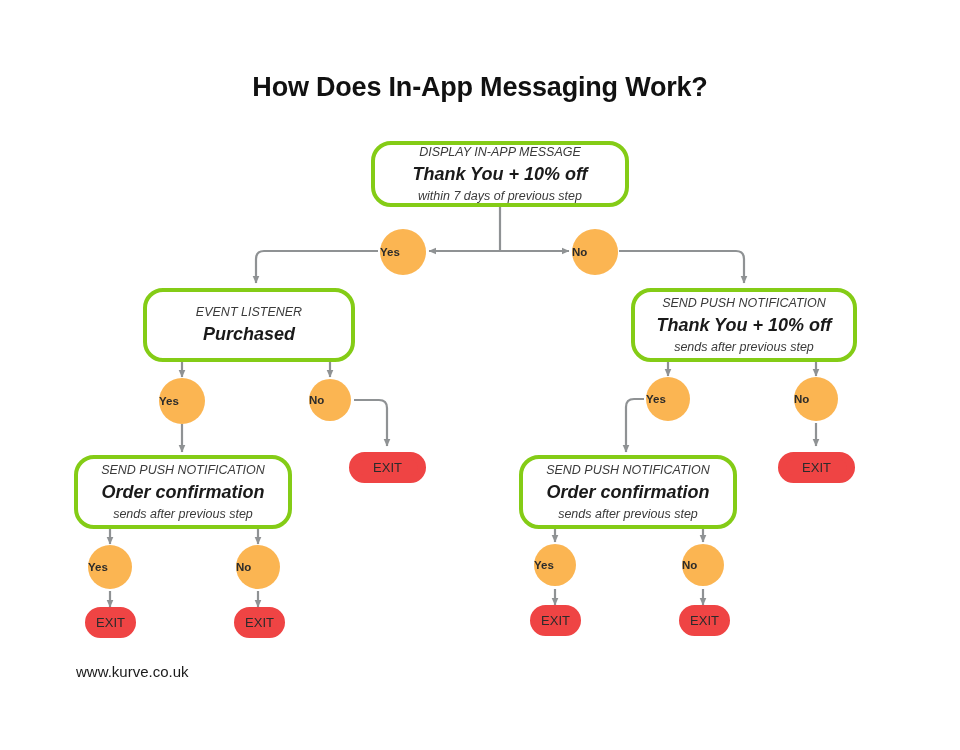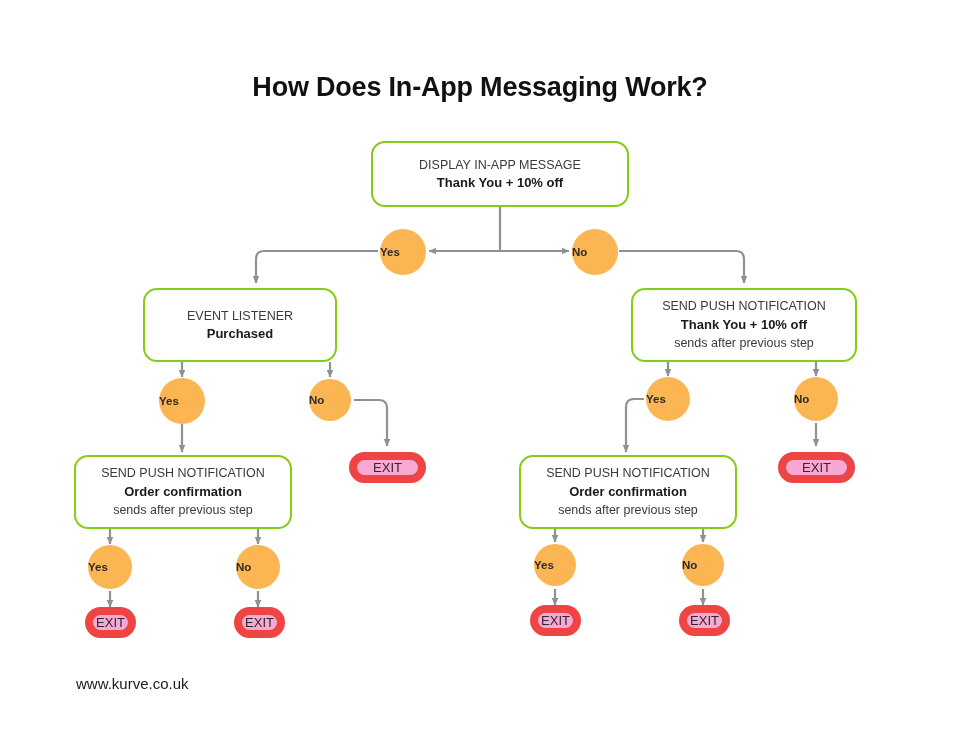--- a/index.html
+++ b/index.html
@@ -16,68 +16,69 @@
   .title{
     position:absolute;left:0;top:72px;width:960px;
     text-align:center;
     font-size:27px;font-weight:bold;color:#111111;
     letter-spacing:-0.2px;
   }
 
   
   .footer-url{
     position:absolute;left:76px;top:663px;
-    font-size:15px;color:#1a1a1a;margin-top:12px;
+    font-size:15px;color:#1a1a1a;
   }
   .footer-logo{
     position:absolute;right:68px;top:659px;
     font-size:28px;font-weight:bold;color:#F0474B;
     letter-spacing:-0.5px;
   }
 
   
   #wires{position:absolute;left:0;top:0;width:960px;height:750px;}
   .wire{fill:none;stroke:#8f9294;stroke-width:2.2;stroke-linecap:butt;stroke-linejoin:round;}
 
   
   .node{
     position:absolute;
     box-sizing:border-box;
-    border:2px solid #84cc16;
-    border-radius:14px;
+    border:4px solid #84cc16;
+    border-radius:20px;
     background:#ffffff;
     display:flex;flex-direction:column;
     align-items:center;justify-content:center;
     text-align:center;
     color:#2b2b2b;
     z-index:3;
+    font-style:italic;
   }
   .node .l1{font-size:12.5px;line-height:1.45;color:#3a3a3a;}
-  .node .l2{font-size:13px;line-height:1.45;font-weight:bold;color:#1a1a1a;}
+  .node .l2{font-size:18px;line-height:1.45;font-weight:bold;color:#1a1a1a;}
   .node .l3{font-size:12.5px;line-height:1.45;color:#3a3a3a;}
 
   
   .dot{
     position:absolute;
     box-sizing:border-box;
     border-radius:50%;
     background:#FBB košice;
     background:#FBB552;
     display:flex;align-items:center;
     font-size:11.5px;font-weight:bold;color:#2b2b2b;
     z-index:3;
   }
 
   
   .exit{
     position:absolute;
     box-sizing:border-box;
     border:8px solid #ef4444;
     border-radius:999px;
-    background:#f9a8d4;
+    background:#ef4444;
     display:flex;align-items:center;justify-content:center;
     font-size:13px;color:#2b2b2b;
     z-index:3;
   }
 </style>
 </head>
 <body>
 
 <div id="stage">
 
@@ -121,23 +122,24 @@
 
     <path class="wire" d="M555,529 L555,542" marker-end="url(#ah)"></path>
     <path class="wire" d="M703,529 L703,542" marker-end="url(#ah)"></path>
     <path class="wire" d="M555,589 L555,605" marker-end="url(#ah)"></path>
     <path class="wire" d="M703,589 L703,605" marker-end="url(#ah)"></path>
   </svg>
 
   <div class="node" style="left:371px;top:141px;width:258px;height:66px;">
     <div class="l1">DISPLAY IN-APP MESSAGE</div>
     <div class="l2">Thank You + 10% off</div>
-  </div>
-
-  <div class="node" style="left:143px;top:288px;width:194px;height:74px;">
+    <div class="l3">within 7 days of previous step</div>
+  </div>
+
+  <div class="node" style="left:143px;top:288px;width:212px;height:74px;">
     <div class="l1">EVENT LISTENER</div>
     <div class="l2">Purchased</div>
   </div>
 
   <div class="node" style="left:631px;top:288px;width:226px;height:74px;">
     <div class="l1">SEND PUSH NOTIFICATION</div>
     <div class="l2">Thank You + 10% off</div>
     <div class="l3">sends after previous step</div>
   </div>
 

